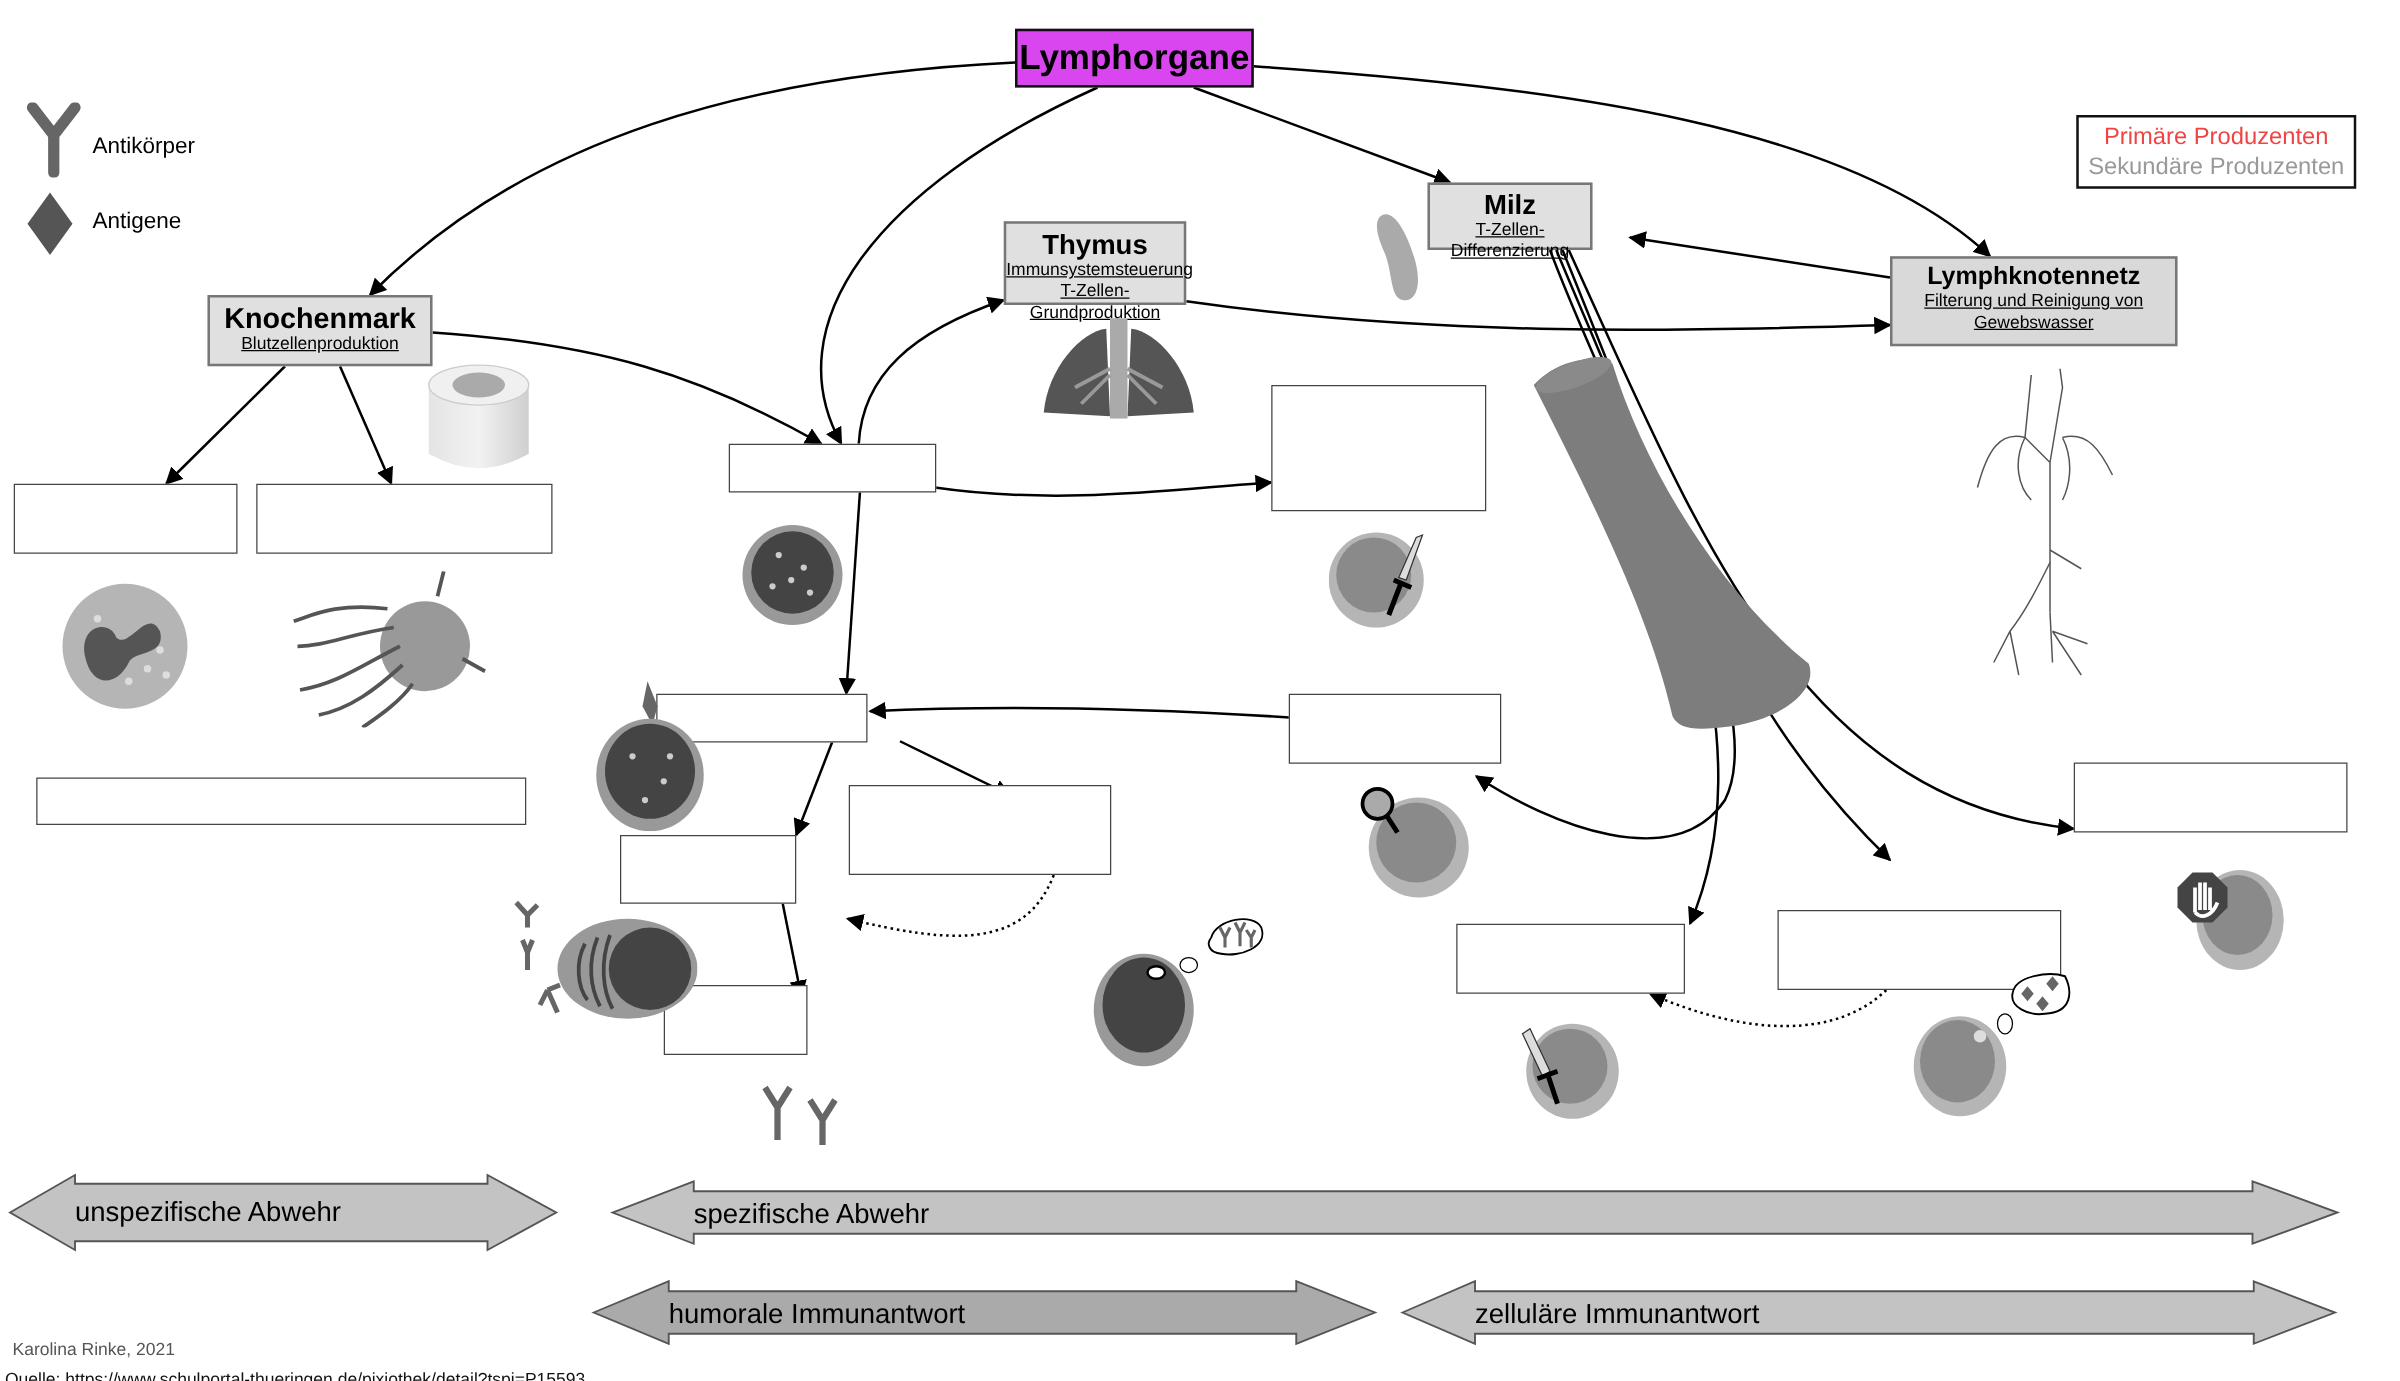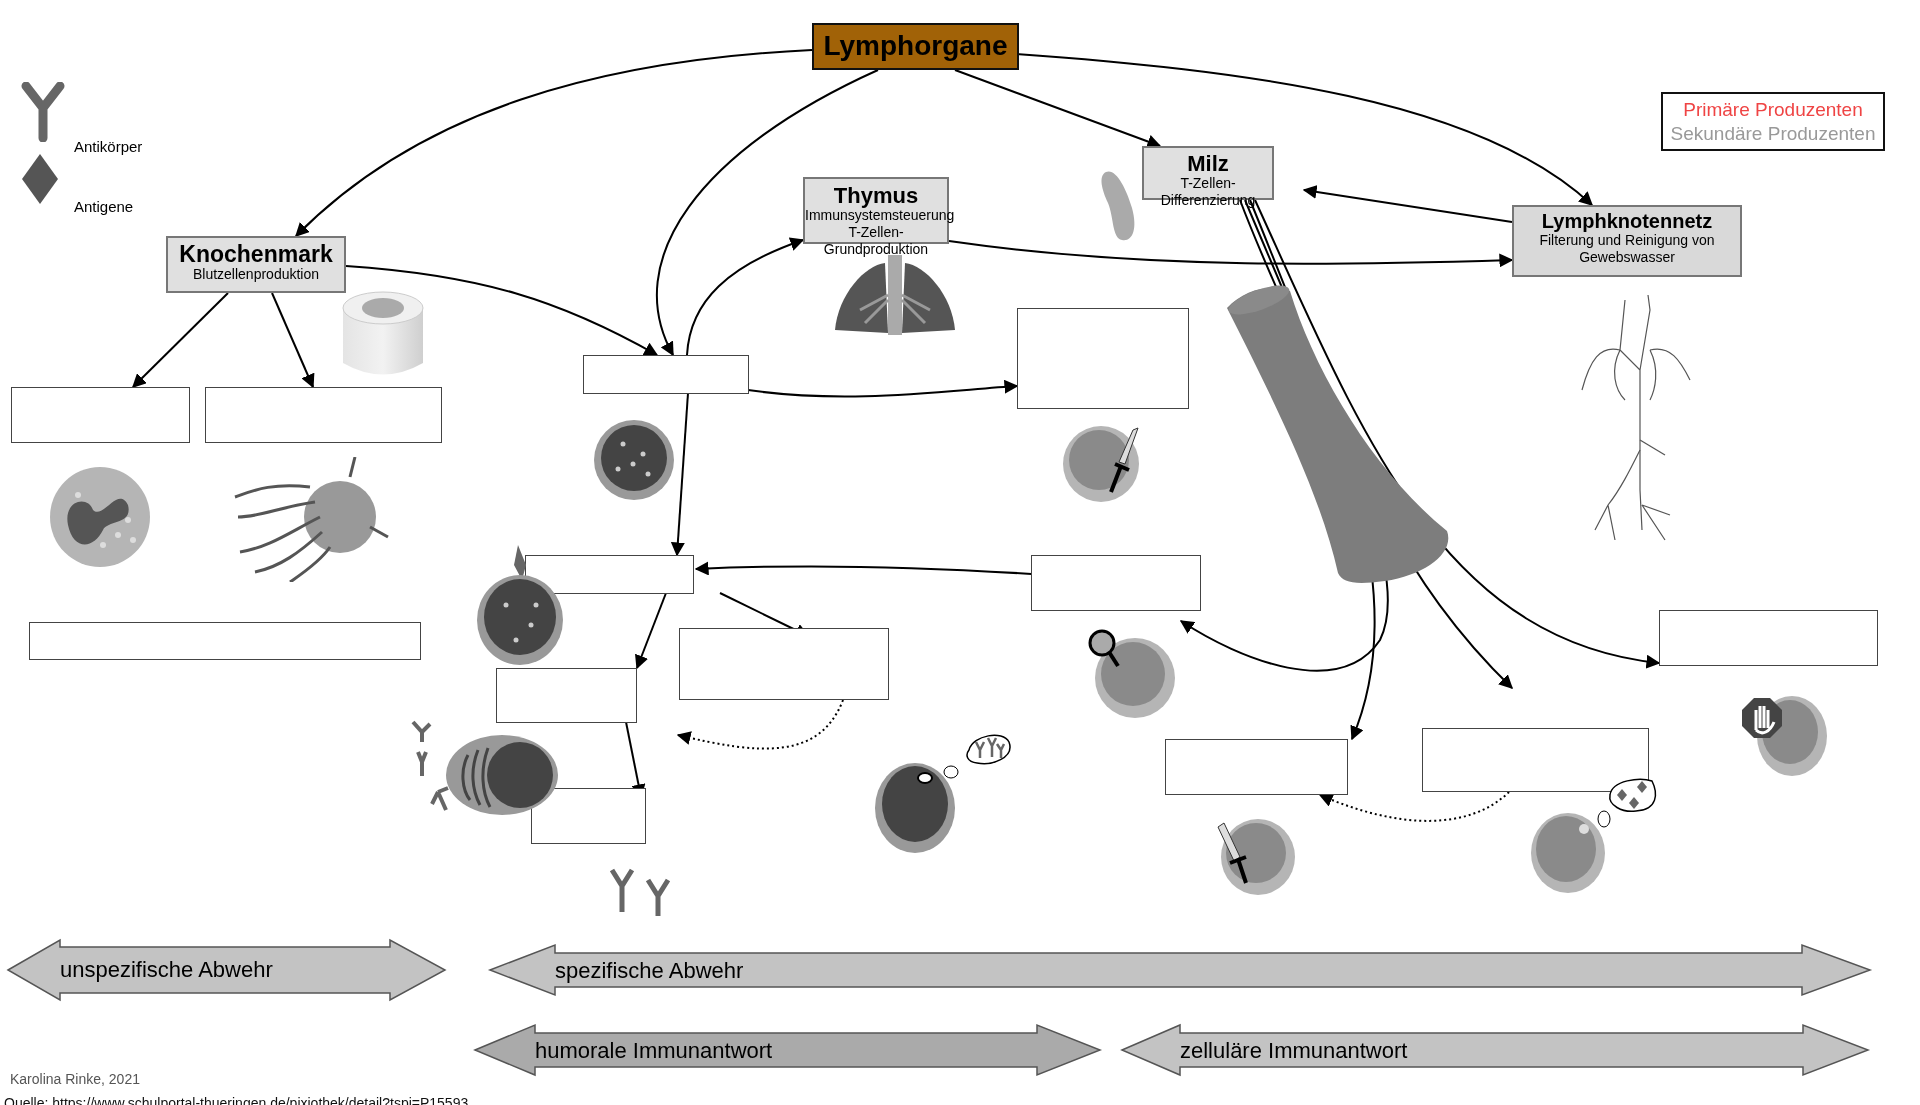--- a/index.html
+++ b/index.html
@@ -1,23 +1,23 @@
 <!DOCTYPE html>
 <html><head>
 <meta charset="utf-8">
 <style>
   html,body{margin:0;padding:0;background:#fff;}
   body{width:1920px;height:1105px;position:relative;overflow:hidden;font-family:"Liberation Sans",sans-serif;color:#000;}
   .abs{position:absolute;}
   svg.layer{position:absolute;left:0;top:0;width:1920px;height:1105px;}
   .organ{position:absolute;background:#e0e0e0;border:2px solid #777;box-sizing:border-box;text-align:center;}
   .organ .t{font-weight:bold;line-height:1.05;}
-  .organ .s{font-size:14px;line-height:1.2;}
+  .organ .s{font-size:14px;line-height:1.2;text-decoration:underline;}
   .blank{position:absolute;background:#fff;border:1.5px solid #444;box-sizing:border-box;}
-  .legend-text{position:absolute;font-size:15px;margin-top:32px;}
+  .legend-text{position:absolute;font-size:18px;}
   .barlabel{position:absolute;font-size:22px;}
   .credit{position:absolute;font-size:14px;color:#555;}
   .source{position:absolute;font-size:14px;color:#111;}
 </style>
 </head>
 <body>
 
 <svg class="layer" viewBox="0 0 1920 1105">
   <defs>
     <marker id="ah" viewBox="0 0 10 10" refX="9" refY="5" markerWidth="7" markerHeight="7" orient="auto-start-reverse">
@@ -43,21 +43,21 @@
     <path d="M626,722 L641,797" marker-end="url(#ah)"></path>
     <path d="M1240,200 C1300,360 1420,560 1380,640 C1340,700 1240,660 1181,621" marker-end="url(#ah)"></path>
     <path d="M1245,200 C1320,380 1420,580 1352,739" marker-end="url(#ah)"></path>
     <path d="M1250,200 C1340,420 1380,560 1512,688" marker-end="url(#ah)"></path>
     <path d="M1255,200 C1360,430 1440,640 1659,663" marker-end="url(#ah)"></path>
     <path d="M843,700 C820,760 760,755 678,735" stroke-dasharray="2,3" marker-end="url(#ah)"></path>
     <path d="M1509,792 C1470,830 1400,830 1320,795" stroke-dasharray="2,3" marker-end="url(#ah)"></path>
   </g>
 </svg>
 
-<div class="abs" style="left:812px;top:23px;width:207px;height:47px;border:2.5px solid #111;box-sizing:border-box;background:#a16207;text-align:center;">
+<div class="abs" style="left:812px;top:23px;width:191px;height:47px;border:2.5px solid #111;box-sizing:border-box;background:#d946ef;text-align:center;">
   <span style="font-weight:bold;font-size:28px;line-height:42px;">Lymphorgane</span>
 </div>
 
 <svg class="abs" style="left:20px;top:82px;" width="46" height="60" viewBox="0 0 46 60">
   <path d="M6,4 L23,26 L40,4 M23,26 L23,56" stroke="#666" stroke-width="9" stroke-linecap="round" fill="none"></path>
 </svg>
 <div class="legend-text" style="left:74px;top:106px;">Antikörper</div>
 <svg class="abs" style="left:20px;top:152px;" width="40" height="54" viewBox="0 0 40 54">
   <path d="M20,2 L38,27 L20,52 L2,27 z" fill="#555"></path>
 </svg>

